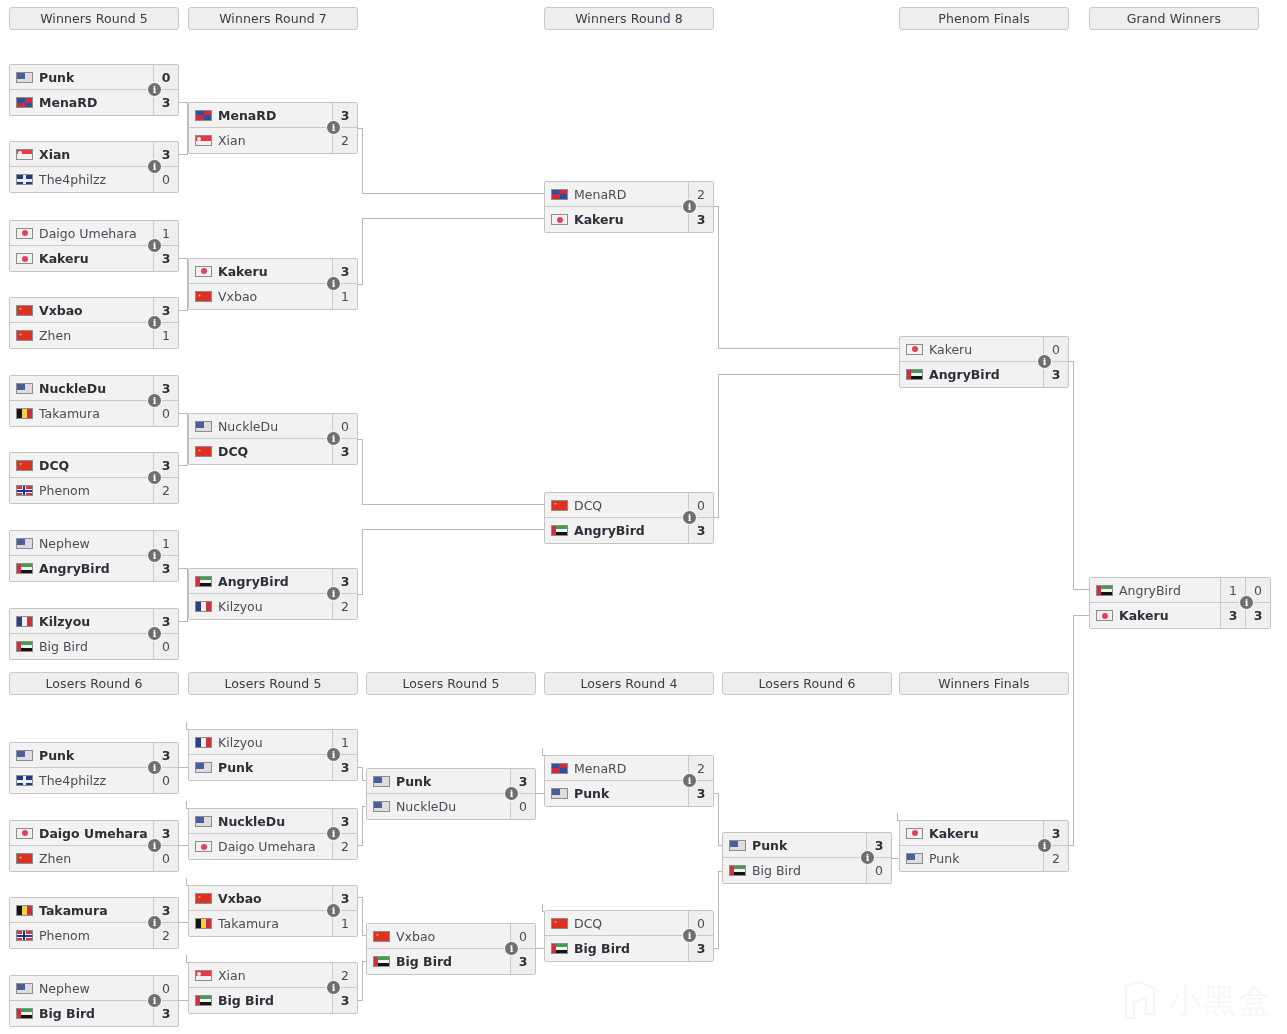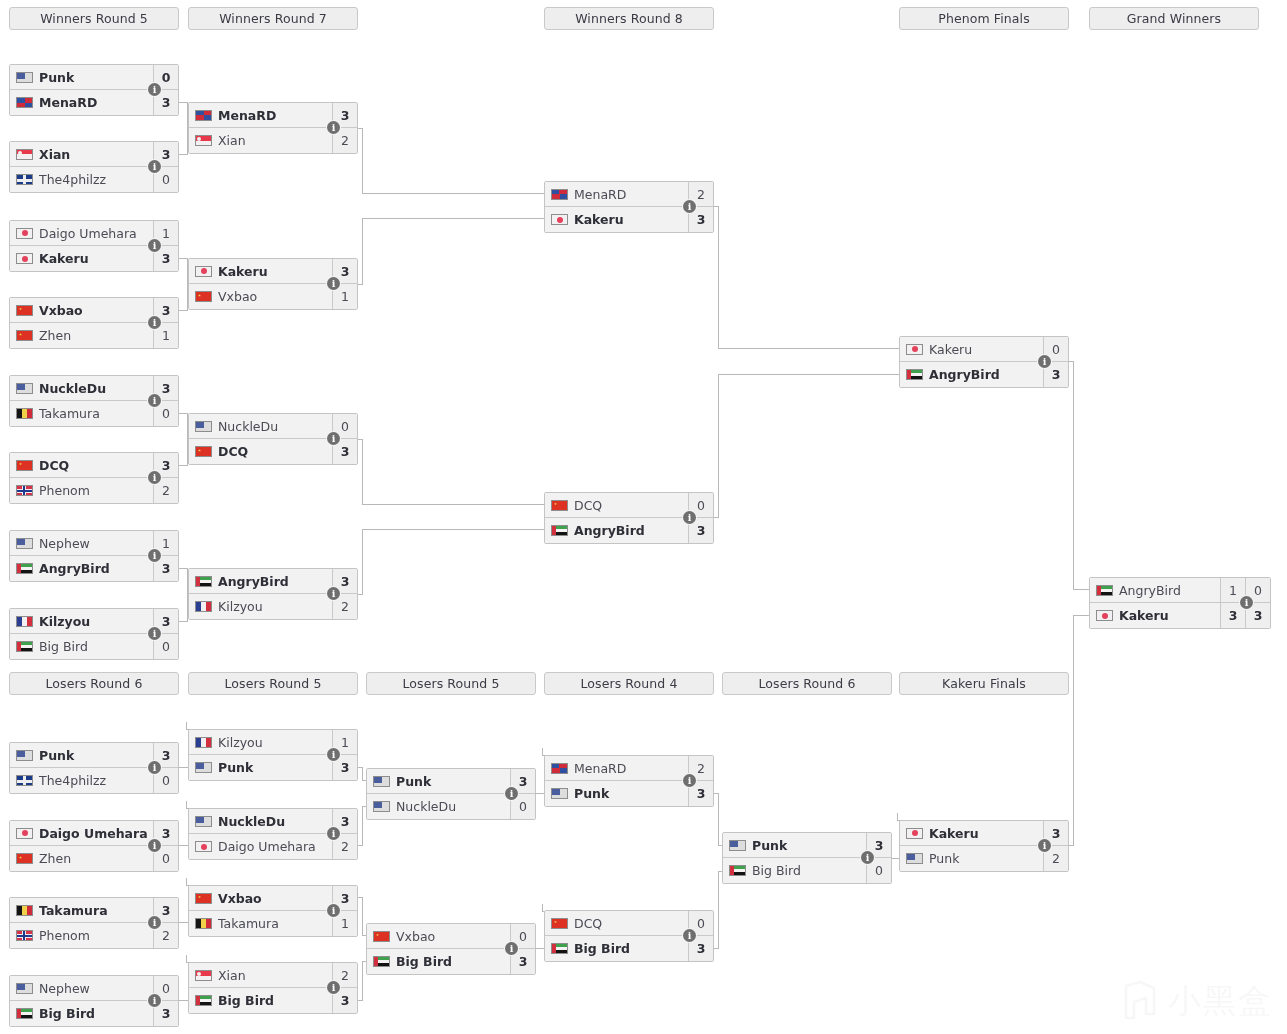--- a/index.html
+++ b/index.html
@@ -190,21 +190,21 @@
   <div class="round-header" style="left:366px;top:672px;width:170px;">
     <span>Losers Round 5</span>
   </div>
   <div class="round-header" style="left:544px;top:672px;width:170px;">
     <span>Losers Round 4</span>
   </div>
   <div class="round-header" style="left:722px;top:672px;width:170px;">
     <span>Losers Round 6</span>
   </div>
   <div class="round-header" style="left:899px;top:672px;width:170px;">
-    <span>Kakeru Finals</span>
+    <span>Winners Finals</span>
   </div>
 
   <div class="conn h" style="left:178px;top:102px;width:10px;"></div>
   <div class="conn v" style="left:187px;top:102px;height:26px;"></div>
   <div class="conn h" style="left:178px;top:154px;width:10px;"></div>
   <div class="conn v" style="left:187px;top:128px;height:26px;"></div>
 
   <div class="conn h" style="left:178px;top:258px;width:10px;"></div>
   <div class="conn v" style="left:187px;top:258px;height:26px;"></div>
   <div class="conn h" style="left:178px;top:310px;width:10px;"></div>

